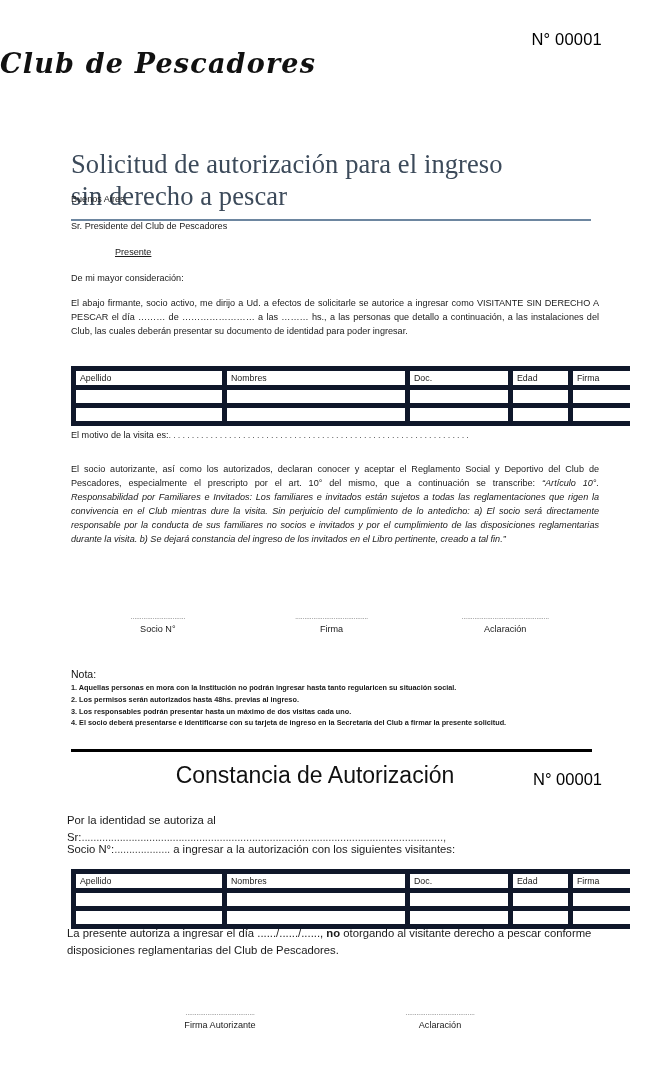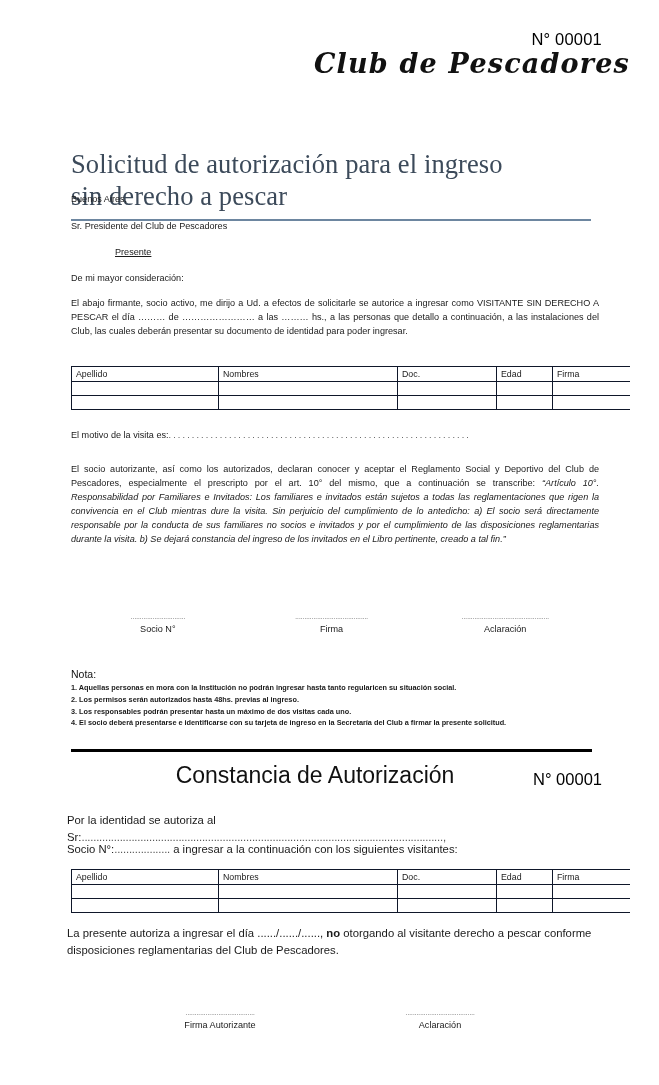--- a/index.html
+++ b/index.html
@@ -27,21 +27,21 @@
     top: 30px;
     font-size: 16.5px;
     letter-spacing: 0.2px;
     color: #000;
   }
   .club-logo {
     position: absolute;
     left: 0;
     right: 0;
     top: 48px;
-    text-align: right;
+    text-align: left;
     font-family: "DejaVu Serif", serif;
     font-style: italic;
     font-size: 27px;
     font-weight: 700;
     letter-spacing: 1.2px;
     color: #111;
   }
 
   
   .title-block {
@@ -93,21 +93,21 @@
     position: absolute;
     left: 71px;
     width: 521px;
     border-collapse: collapse;
     table-layout: fixed;
     font-size: 8.8px;
   }
   .tbl.t1 { top: 366px; }
   .tbl.t2 { top: 869px; }
   .tbl td, .tbl th {
-    border: 1px solid #0f172a;
+    border: 5px solid #0f172a;
     height: 13px;
     padding: 0 9px 0 4px;
     font-weight: 400;
     text-align: left;
     vertical-align: middle;
     color: #1a1a1a;
   }
   .tbl th { height: 14px; }
   .col-ap  { width: 133px; }
   .col-nom { width: 165px; }
@@ -290,21 +290,21 @@
   <div class="thick-divider"></div>
 
   <div class="sec2-title">Constancia de Autorización</div>
   <div class="sec2-number">N° 00001</div>
 
   <div class="body2 line-autoriza">
     <span>Por la identidad se autoriza al Sr:</span><span class="dotfill">...........................................................................................................................,</span>
   </div>
 
   <div class="body2 line-socion">
-    <span>Socio N°:</span><span class="dotfill">...................</span><span> a ingresar a la continuación con los siguientes visitantes:</span>
+    <span>Socio N°:</span><span class="dotfill">...................</span><span> a ingresar a la autorización con los siguientes visitantes:</span>
   </div>
 
   <table class="tbl t2">
     <tbody>
         <tr>
       <th class="col-ap">Apellido</th>
       <th class="col-nom">Nombres</th>
       <th class="col-doc">Doc.</th>
       <th class="col-ed">Edad</th>
       <th class="col-fir">Firma</th>

